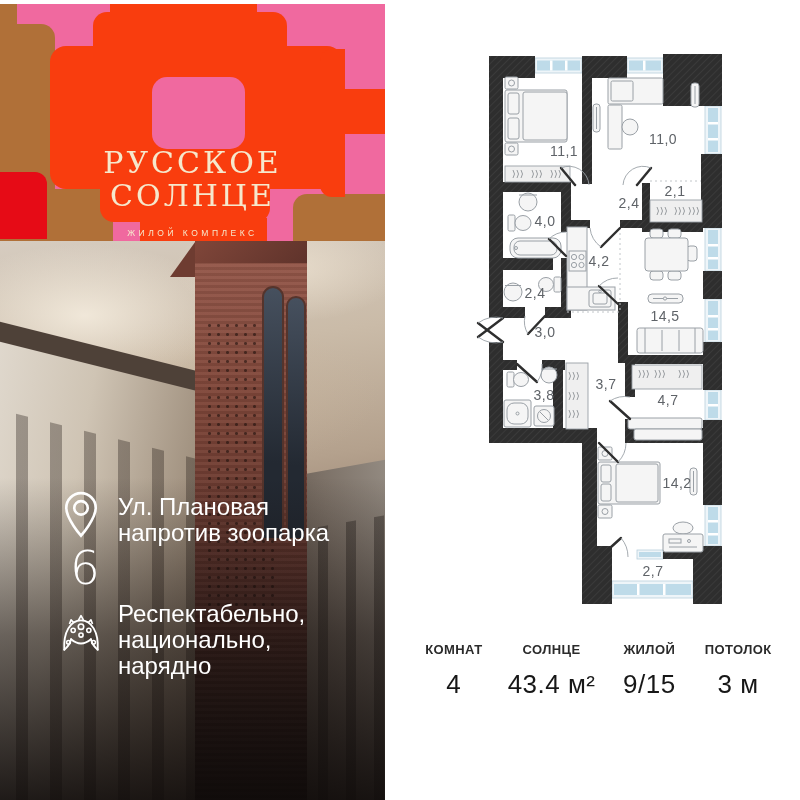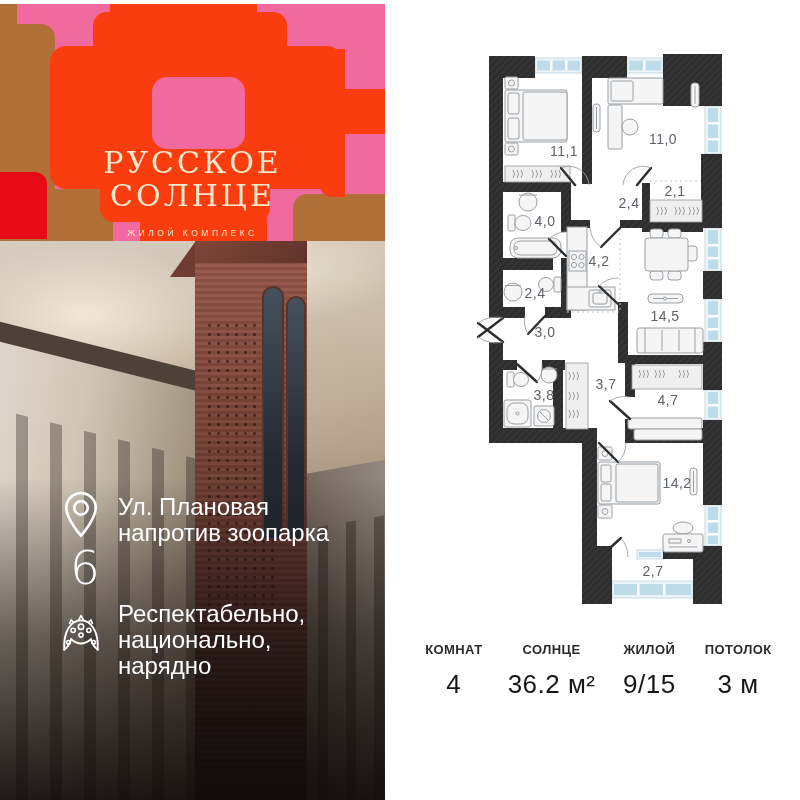--- a/index.html
+++ b/index.html
@@ -398,21 +398,21 @@
   </g>
 </svg>
 
 <div class="abs stats">
   <div class="stat">
     <div class="stat-label">КОМНАТ</div>
     <div class="stat-value">4</div>
   </div>
   <div class="stat">
     <div class="stat-label">СОЛНЦЕ</div>
-    <div class="stat-value">36.2 м²</div>
+    <div class="stat-value">43.4 м²</div>
   </div>
   <div class="stat">
     <div class="stat-label">ЖИЛОЙ</div>
     <div class="stat-value">9/15</div>
   </div>
   <div class="stat">
     <div class="stat-label">ПОТОЛОК</div>
     <div class="stat-value">3 м</div>
   </div>
 </div>

